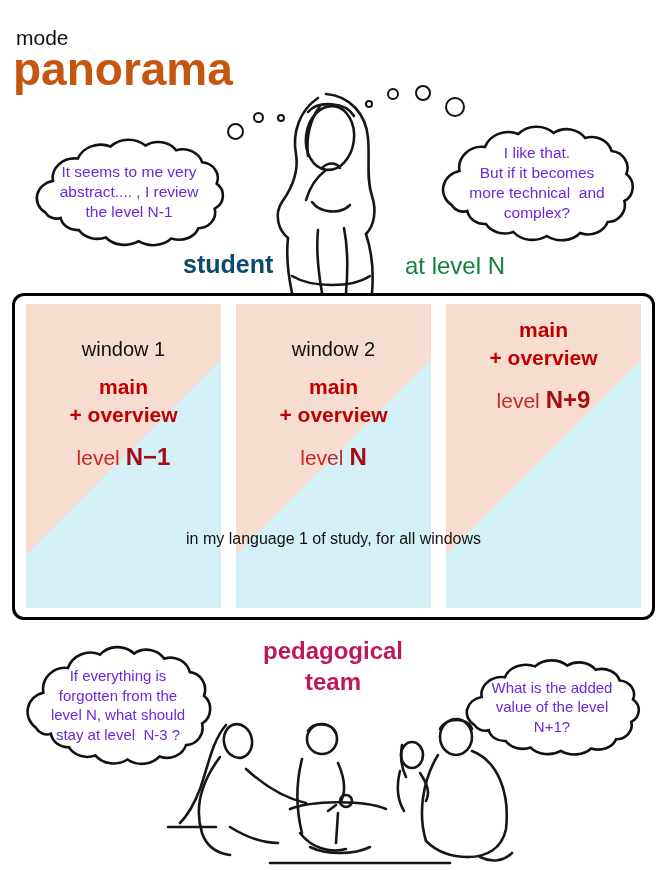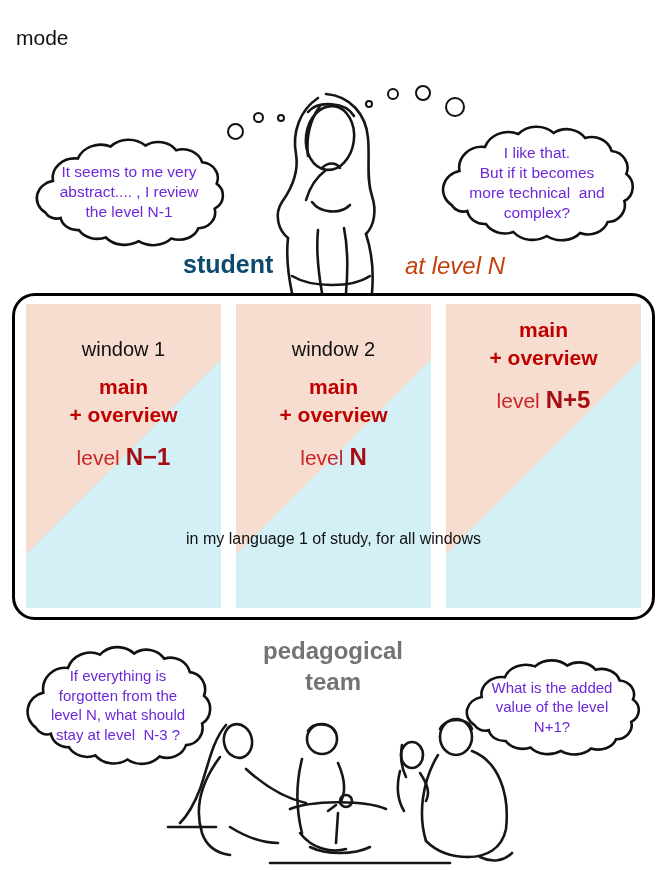--- a/index.html
+++ b/index.html
@@ -21,30 +21,30 @@
   .cloud-text.small { font-size:15px; }
 
   
   .tc { position:absolute; border:2.5px solid #111; border-radius:50%; background:#fff; box-sizing:border-box; }
 
   
   .sketch { position:absolute; }
 
   
   .student-label { position:absolute; left:183px; top:250px; font-size:25px; font-weight:bold; color:#0c4a6e; }
-  .student-note  { position:absolute; left:405px; top:252px; font-size:24px; color:#c2410c;font-style:italic; }
+  .student-note  { position:absolute; left:405px; top:252px; font-size:24px; color:#15803d; }
   .team-label {
     position:absolute; left:233px; top:635px; width:200px; text-align:center;
-    font-size:24px; font-weight:bold; color:#737373; white-space:pre-line; line-height:1.3;
+    font-size:24px; font-weight:bold; color:#be185d; white-space:pre-line; line-height:1.3;
   }
 
   
   .board {
     position:absolute; left:12px; top:293px; width:637px; height:321px;
-    background:#fff; border:3.5px solid #000; border-radius:23px;
+    background:#fff; border:3.5px solid #000; border-radius:12px;
   }
   .panels { position:absolute; left:11px; right:11px; top:8px; height:304px; display:flex; gap:15px; }
   .panel {
     flex:1; text-align:center;
     background:linear-gradient(135deg,#f6ddcf 50%,#d2f0f5 50.4%);
   }
   .win-title { margin-top:34px; font-size:20px; color:#111; }
   .panel-main { margin-top:12px; font-size:21px; font-weight:bold; color:#c00000; line-height:1.32; }
   .level-line { margin-top:15px; font-size:21px; color:#c9252b; }
   .level-line strong { font-size:24px; font-weight:bold; color:#a50d12; margin-left:6px; }
@@ -59,20 +59,21 @@
     <defs>
       <path id="cloudShape" fill="#ffffff" stroke="#111111" stroke-width="2.6" vector-effect="non-scaling-stroke" d="M 22 92 a 21 19 0 0 1 8 -34 a 23 21 0 0 1 26 -24 a 25 22 0 0 1 34 -13
            a 25 22 0 0 1 36 -1 a 23 21 0 0 1 32 5 a 21 19 0 0 1 27 13
            a 18 17 0 0 1 15 23 a 16 16 0 0 1 -2 27 a 18 17 0 0 1 -17 21
            a 21 18 0 0 1 -28 11 a 24 19 0 0 1 -34 3 a 24 19 0 0 1 -34 -4
            a 22 18 0 0 1 -28 -8 a 18 16 0 0 1 -19 -13 a 14 14 0 0 1 -16 -6 Z"></path>
     </defs>
   </svg>
 
   <div class="mode-label">mode</div>
+  <div class="page-title">panorama</div>
 
   <svg class="sketch" style="left:222px; top:80px; width:215px; height:215px" viewBox="0 0 215 215" fill="none" stroke="#161616" stroke-width="2.6" stroke-linecap="round">
     <path d="M 96 18 C 78 30 70 52 74 74 C 77 92 70 108 60 122 C 52 134 56 150 66 158"></path>
     <path d="M 104 14 C 128 16 144 34 146 58 C 148 80 144 98 150 116 C 155 131 152 146 144 154"></path>
     <path d="M 98 26 C 88 40 84 58 86 76"></path>
     <ellipse cx="108" cy="58" rx="24" ry="32" transform="rotate(7 108 58)"></ellipse>
     <path d="M 86 32 C 96 20 124 22 132 36"></path>
     <path d="M 100 88 c 6 -6 14 -6 18 0"></path>
     <path d="M 84 120 C 88 106 96 96 104 90"></path>
     <path d="M 90 122 C 98 133 118 135 128 125"></path>
@@ -134,21 +135,21 @@
         <div class="level-line">
           <span>level</span><strong>N</strong>
         </div>
       </div>
       <div class="panel">
         <div class="panel-main">
           <div>main</div>
           <div>+ overview</div>
         </div>
         <div class="level-line">
-          <span>level</span><strong>N+5</strong>
+          <span>level</span><strong>N+9</strong>
         </div>
       </div>
     </div>
     <div class="board-note">in my language 1 of study, for all windows</div>
   </div>
 
   <div class="team-label">pedagogical
 team</div>
 
   <svg class="sketch" style="left:150px; top:697px; width:375px; height:170px" viewBox="0 0 375 170" fill="none" stroke="#161616" stroke-width="2.6" stroke-linecap="round">

